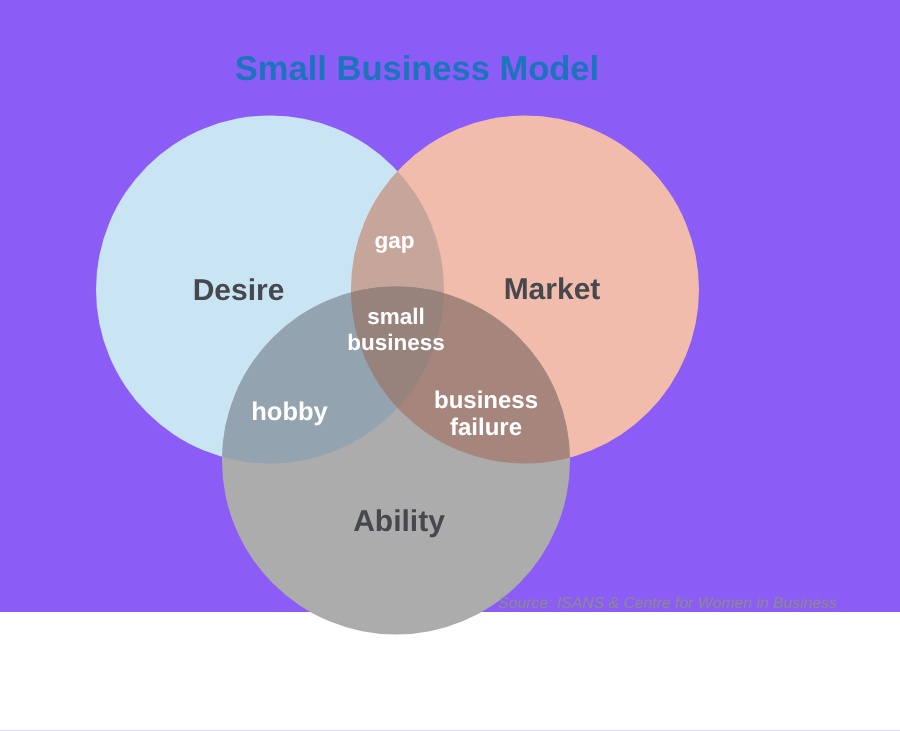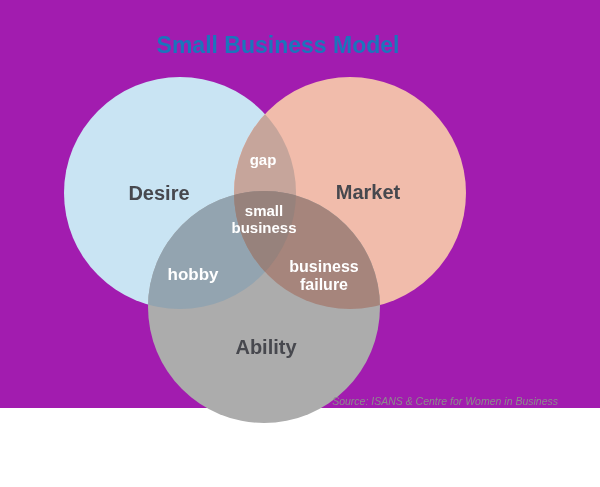--- a/index.html
+++ b/index.html
@@ -8,21 +8,21 @@
     background: #ffffff;
     width: 600px;
     height: 487px;
     overflow: hidden;
     font-family: "Liberation Sans", sans-serif;
   }
   .page {
     position: relative;
     width: 600px;
     height: 408px;
-    background: #a21caf;
+    background: #8b5cf6;
   }
   svg { display: block; }
   text {
     font-family: "Liberation Sans", sans-serif;
   }
   .title {
     font-size: 23px;
     font-weight: 700;
     text-anchor: middle;
   }

